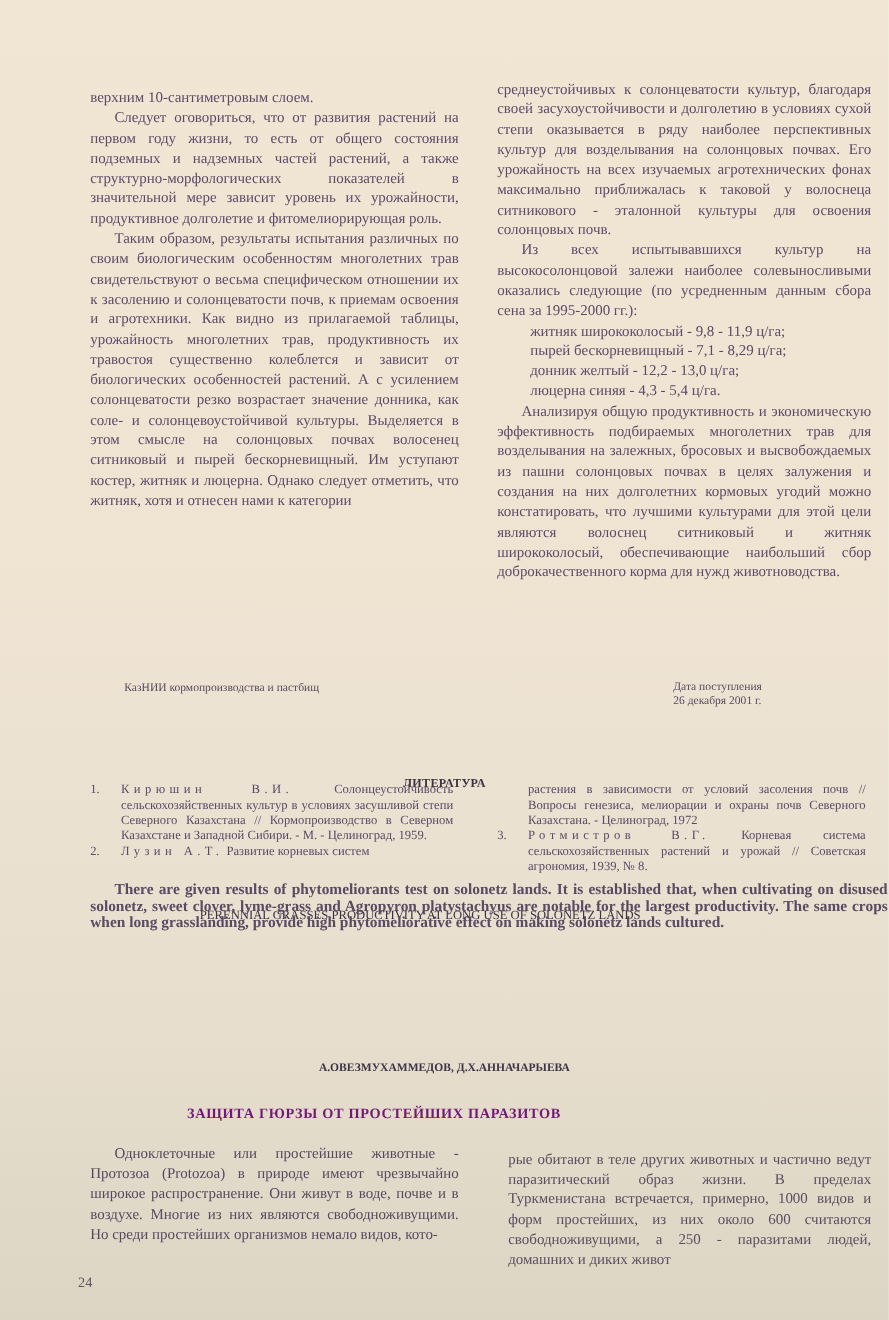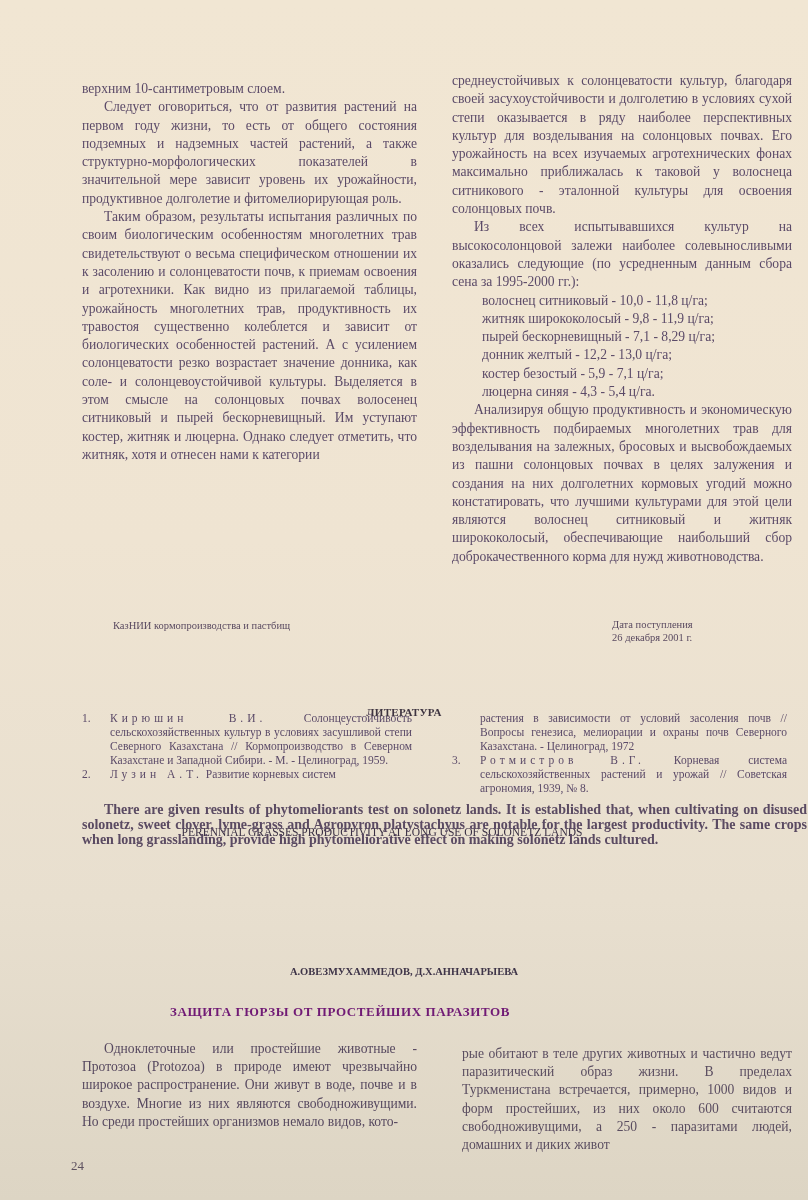--- a/index.html
+++ b/index.html
@@ -48,25 +48,23 @@
   <div class="col col1">
     <p class="noindent">верхним 10-сантиметровым слоем.</p>
     <p>Следует оговориться, что от развития растений на первом году жизни, то есть от общего состояния подземных и надземных частей растений, а также структурно-морфологических показателей в значительной мере зависит уровень их урожайности, продуктивное долголетие и фитомелиорирующая роль.</p>
     <p>Таким образом, результаты испытания различных по своим биологическим особенностям многолетних трав свидетельствуют о весьма специфическом отношении их к засолению и солонцеватости почв, к приемам освоения и агротехники. Как видно из прилагаемой таблицы, урожайность многолетних трав, продуктивность их травостоя существенно колеблется и зависит от биологических особенностей растений. А с усилением солонцеватости резко возрастает значение донника, как соле- и солонцевоустойчивой культуры. Выделяется в этом смысле на солонцовых почвах волосенец ситниковый и пырей бескорневищный. Им уступают костер, житняк и люцерна. Однако следует отметить, что житняк, хотя и отнесен нами к категории</p>
   </div>
 
   <div class="col col2">
     <p class="noindent">среднеустойчивых к солонцеватости культур, благодаря своей засухоустойчивости и долголетию в условиях сухой степи оказывается в ряду наиболее перспективных культур для возделывания на солонцовых почвах. Его урожайность на всех изучаемых агротехнических фонах максимально приближалась к таковой у волоснеца ситникового - эталонной культуры для освоения солонцовых почв.</p>
     <p>Из всех испытывавшихся культур на высокосолонцовой залежи наиболее солевыносливыми оказались следующие (по усредненным данным сбора сена за 1995-2000 гг.):</p>
     <ul class="list">
-      <li>волоснец ситниковый - 10,0 - 11,8 ц/га;</li>
       <li>житняк ширококолосый - 9,8 - 11,9 ц/га;</li>
       <li>пырей бескорневищный - 7,1 - 8,29 ц/га;</li>
       <li>донник желтый - 12,2 - 13,0 ц/га;</li>
-      <li>костер безостый - 5,9 - 7,1 ц/га;</li>
       <li>люцерна синяя - 4,3 - 5,4 ц/га.</li>
     </ul>
     <p>Анализируя общую продуктивность и экономическую эффективность подбираемых многолетних трав для возделывания на залежных, бросовых и высвобождаемых из пашни солонцовых почвах в целях залужения и создания на них долголетних кормовых угодий можно констатировать, что лучшими культурами для этой цели являются волоснец ситниковый и житняк ширококолосый, обеспечивающие наибольший сбор доброкачественного корма для нужд животноводства.</p>
   </div>
 
   <div class="affil">КазНИИ кормопроизводства и пастбищ</div>
   <div class="received">
     <div>Дата поступления</div>
     <div>26 декабря 2001 г.</div>
   </div>

